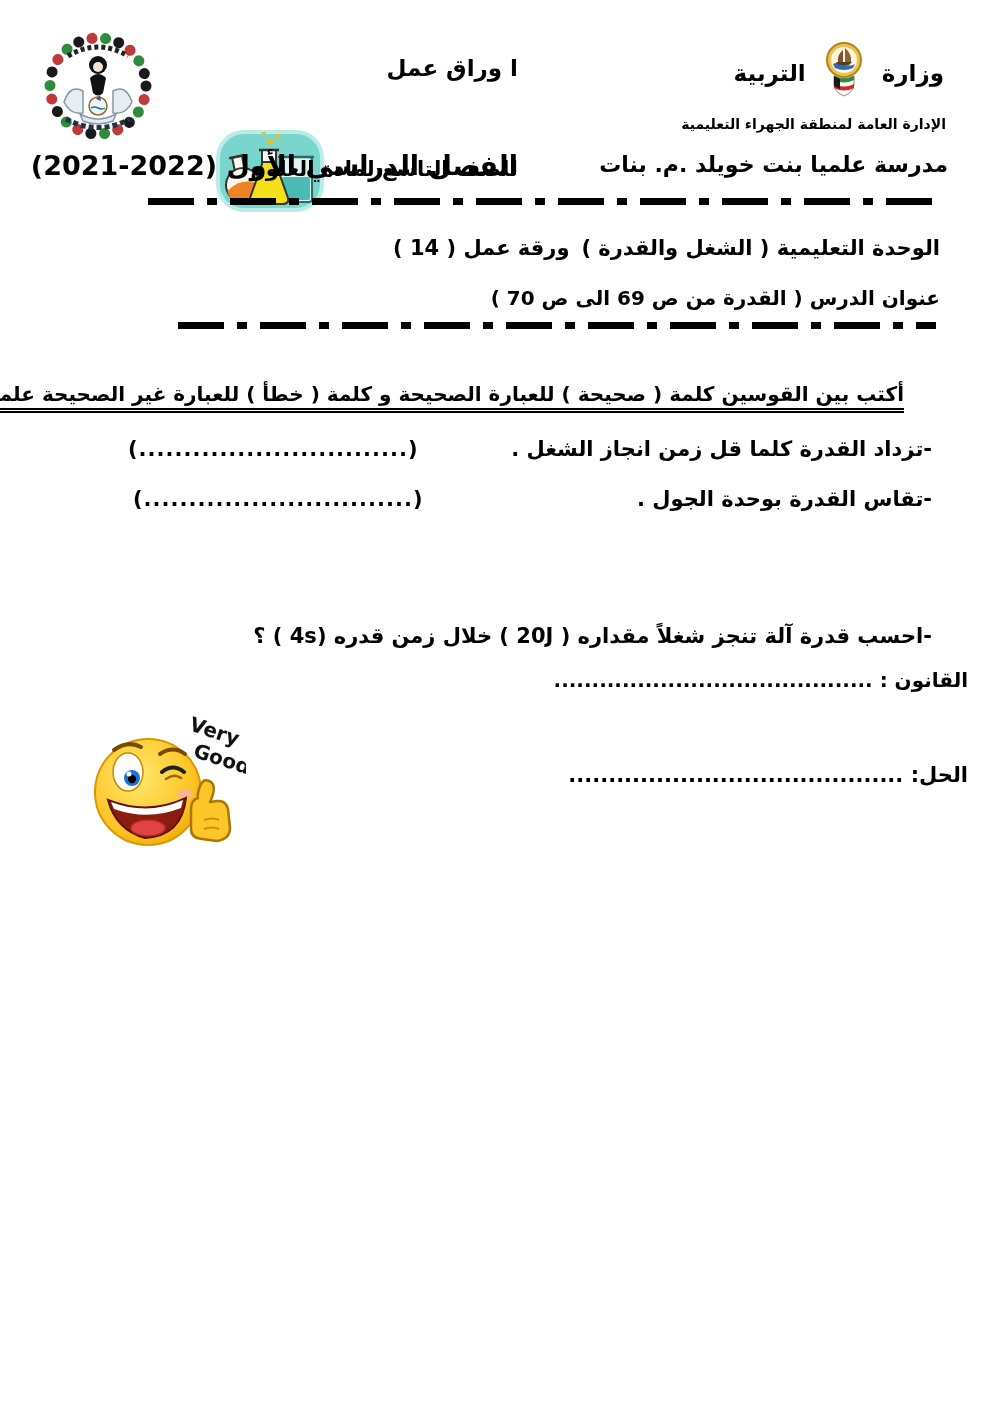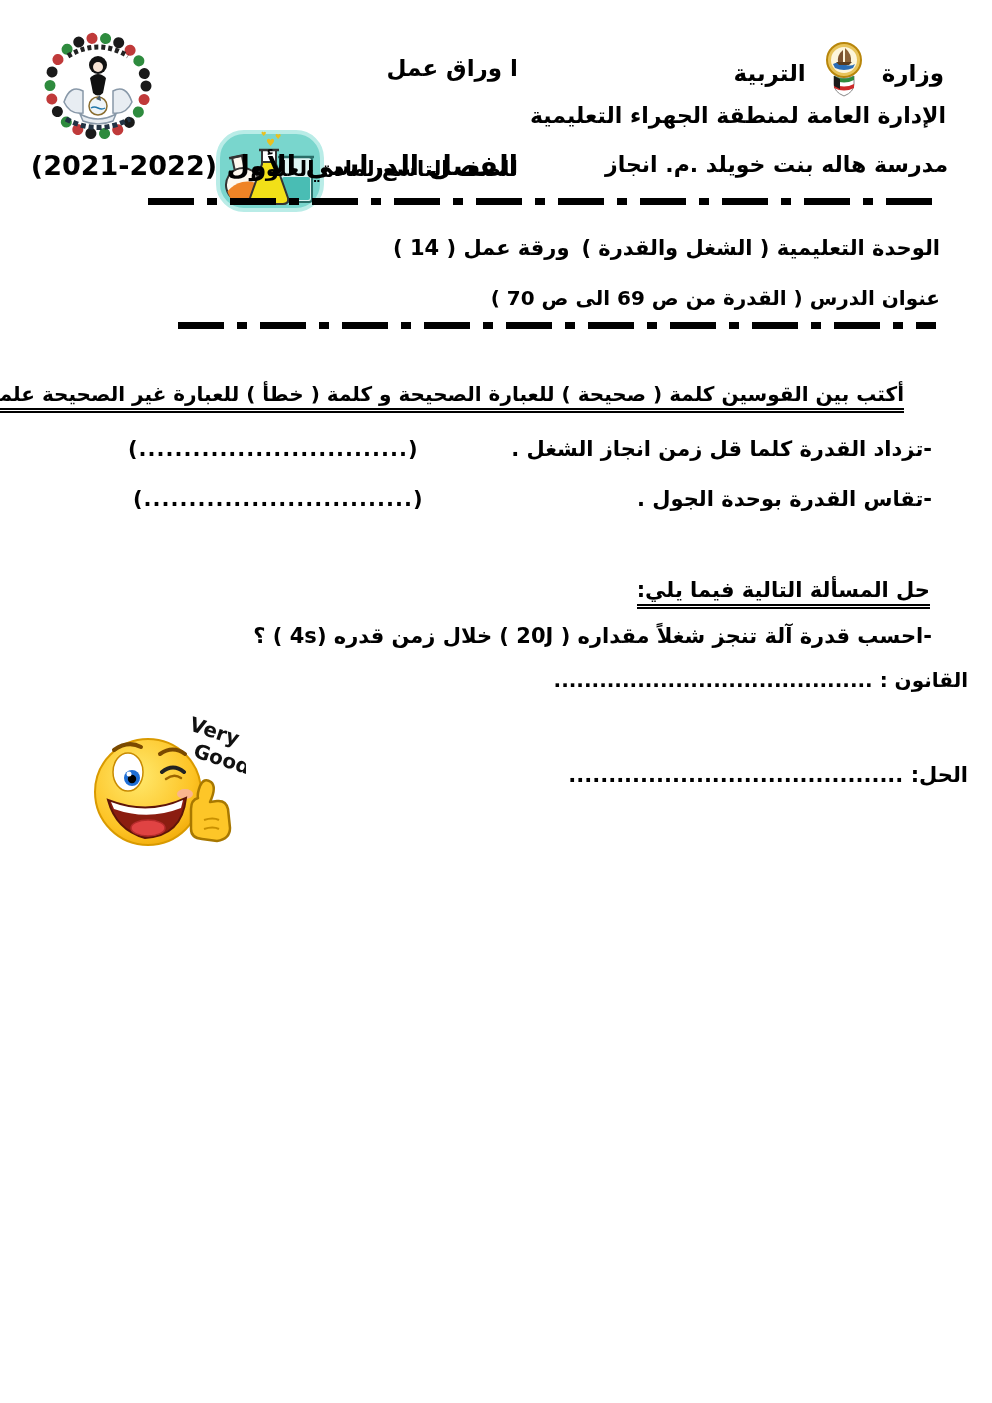--- a/index.html
+++ b/index.html
@@ -5,21 +5,21 @@
   html,body{margin:0;padding:0;background:#888;}
   .page{
     position:relative;width:992px;height:1403px;margin:0 auto;
     background:#ffffff;overflow:hidden;
     font-family:"DejaVu Sans",sans-serif;font-weight:bold;color:#000;
   }
   .abs{position:absolute;white-space:nowrap;}
   .rtl{direction:rtl;unicode-bidi:plaintext;}
   
   .ministry-line{top:42px;right:48px;display:flex;flex-direction:row;align-items:center;gap:16px;direction:rtl;font-size:23px;}
-  .directorate{top:103px;right:46px;font-size:22px;}
+  .directorate{top:116px;right:46px;font-size:14px;}
   .school-name{top:152px;right:44px;font-size:22px;}
   .ws-title{top:55px;right:474px;font-size:23px;text-align:right;}
   .semester{top:106px;right:474px;font-size:27px;margin-top:44px;}
   .grade-subject{top:157px;right:474px;font-size:21px;}
   .school-logo{left:30px;top:26px;}
   .flask-art{left:216px;top:130px;}
   
   .divider{height:7px;background:repeating-linear-gradient(90deg,#000 0 46px,transparent 46px 59px,#000 59px 69px,transparent 69px 82px);}
   .divider1{top:198px;left:148px;width:788px;}
   .divider2{top:322px;left:178px;width:758px;}
@@ -99,21 +99,21 @@
         <path d="M23 6 q7 6 6 14 l-6 0 z" fill="#8a6238"></path>
         <path d="M12 34 q10 5 20 0 l0 8 q0 8 -10 12 q-10 -4 -10 -12 z" fill="#ffffff" stroke="#888" stroke-width="1"></path>
         <path d="M12 34 q10 5 20 0 l0 4 q-10 5 -20 0 z" fill="#2e8b3e"></path>
         <path d="M12 46 q10 5 20 0 l0 -4 q-10 5 -20 0 l0 2 q0 1 0 2 z" fill="#cc2a2a"></path>
         <path d="M12 34 l6 3 l0 10 l-6 -3 q0 -4 0 -10 z" fill="#1a1a1a"></path>
       </svg>
     </span>
     <span>التربية</span>
   </div>
   <div class="abs rtl directorate">الإدارة العامة لمنطقة الجهراء التعليمية</div>
-  <div class="abs rtl school-name">مدرسة هاله بنت خويلد .م. انجاز</div>
+  <div class="abs rtl school-name">مدرسة علميا بنت خويلد .م. بنات</div>
 
   <div class="abs rtl ws-title">ا وراق عمل</div>
   <div class="abs rtl semester">الفصل الدراسي الأول (2022-2021)</div>
   <div class="abs rtl grade-subject">للصف التاسع لمادة العلوم</div>
 
   <div class="abs divider divider1"></div>
 
   <div class="abs rtl unit-line">الوحدة التعليمية ( الشغل والقدرة )</div>
   <div class="abs ws-number">ورقة عمل ( 14 )</div>
   <div class="abs rtl lesson-line">عنوان الدرس (  القدرة من ص 69 الى ص 70 )</div>
@@ -121,23 +121,20 @@
   <div class="abs divider divider2"></div>
 
   <div class="abs rtl q1-header">
     <span class="underlined">أكتب بين القوسين كلمة ( صحيحة ) للعبارة الصحيحة و كلمة ( خطأ ) للعبارة غير الصحيحة علميا:</span>
   </div>
   <div class="abs rtl stmt1">-تزداد القدرة كلما قل زمن انجاز الشغل .</div>
   <div class="abs blank1">(..............................)</div>
   <div class="abs rtl stmt2">-تقاس القدرة بوحدة الجول .</div>
   <div class="abs blank2">(..............................)</div>
 
-  <div class="abs rtl q2-header">
-    <span class="underlined">حل المسألة التالية فيما يلي:</span>
-  </div>
   <div class="abs rtl problem-line">-احسب قدرة آلة تنجز شغلاً مقداره ( 20J ) خلال زمن قدره (4s ) ؟</div>
   <div class="abs rtl law-line">القانون : ..........................................</div>
   <div class="abs rtl solution-line">الحل: ..........................................</div>
 
   <div class="abs sticker">
     <svg width="160" height="142" viewBox="0 0 160 142">
       <defs>
         <radialGradient id="faceGrad" cx="40%" cy="35%" r="75%">
           <stop offset="0%" stop-color="#ffe96e"></stop>
           <stop offset="70%" stop-color="#fdc324"></stop>

